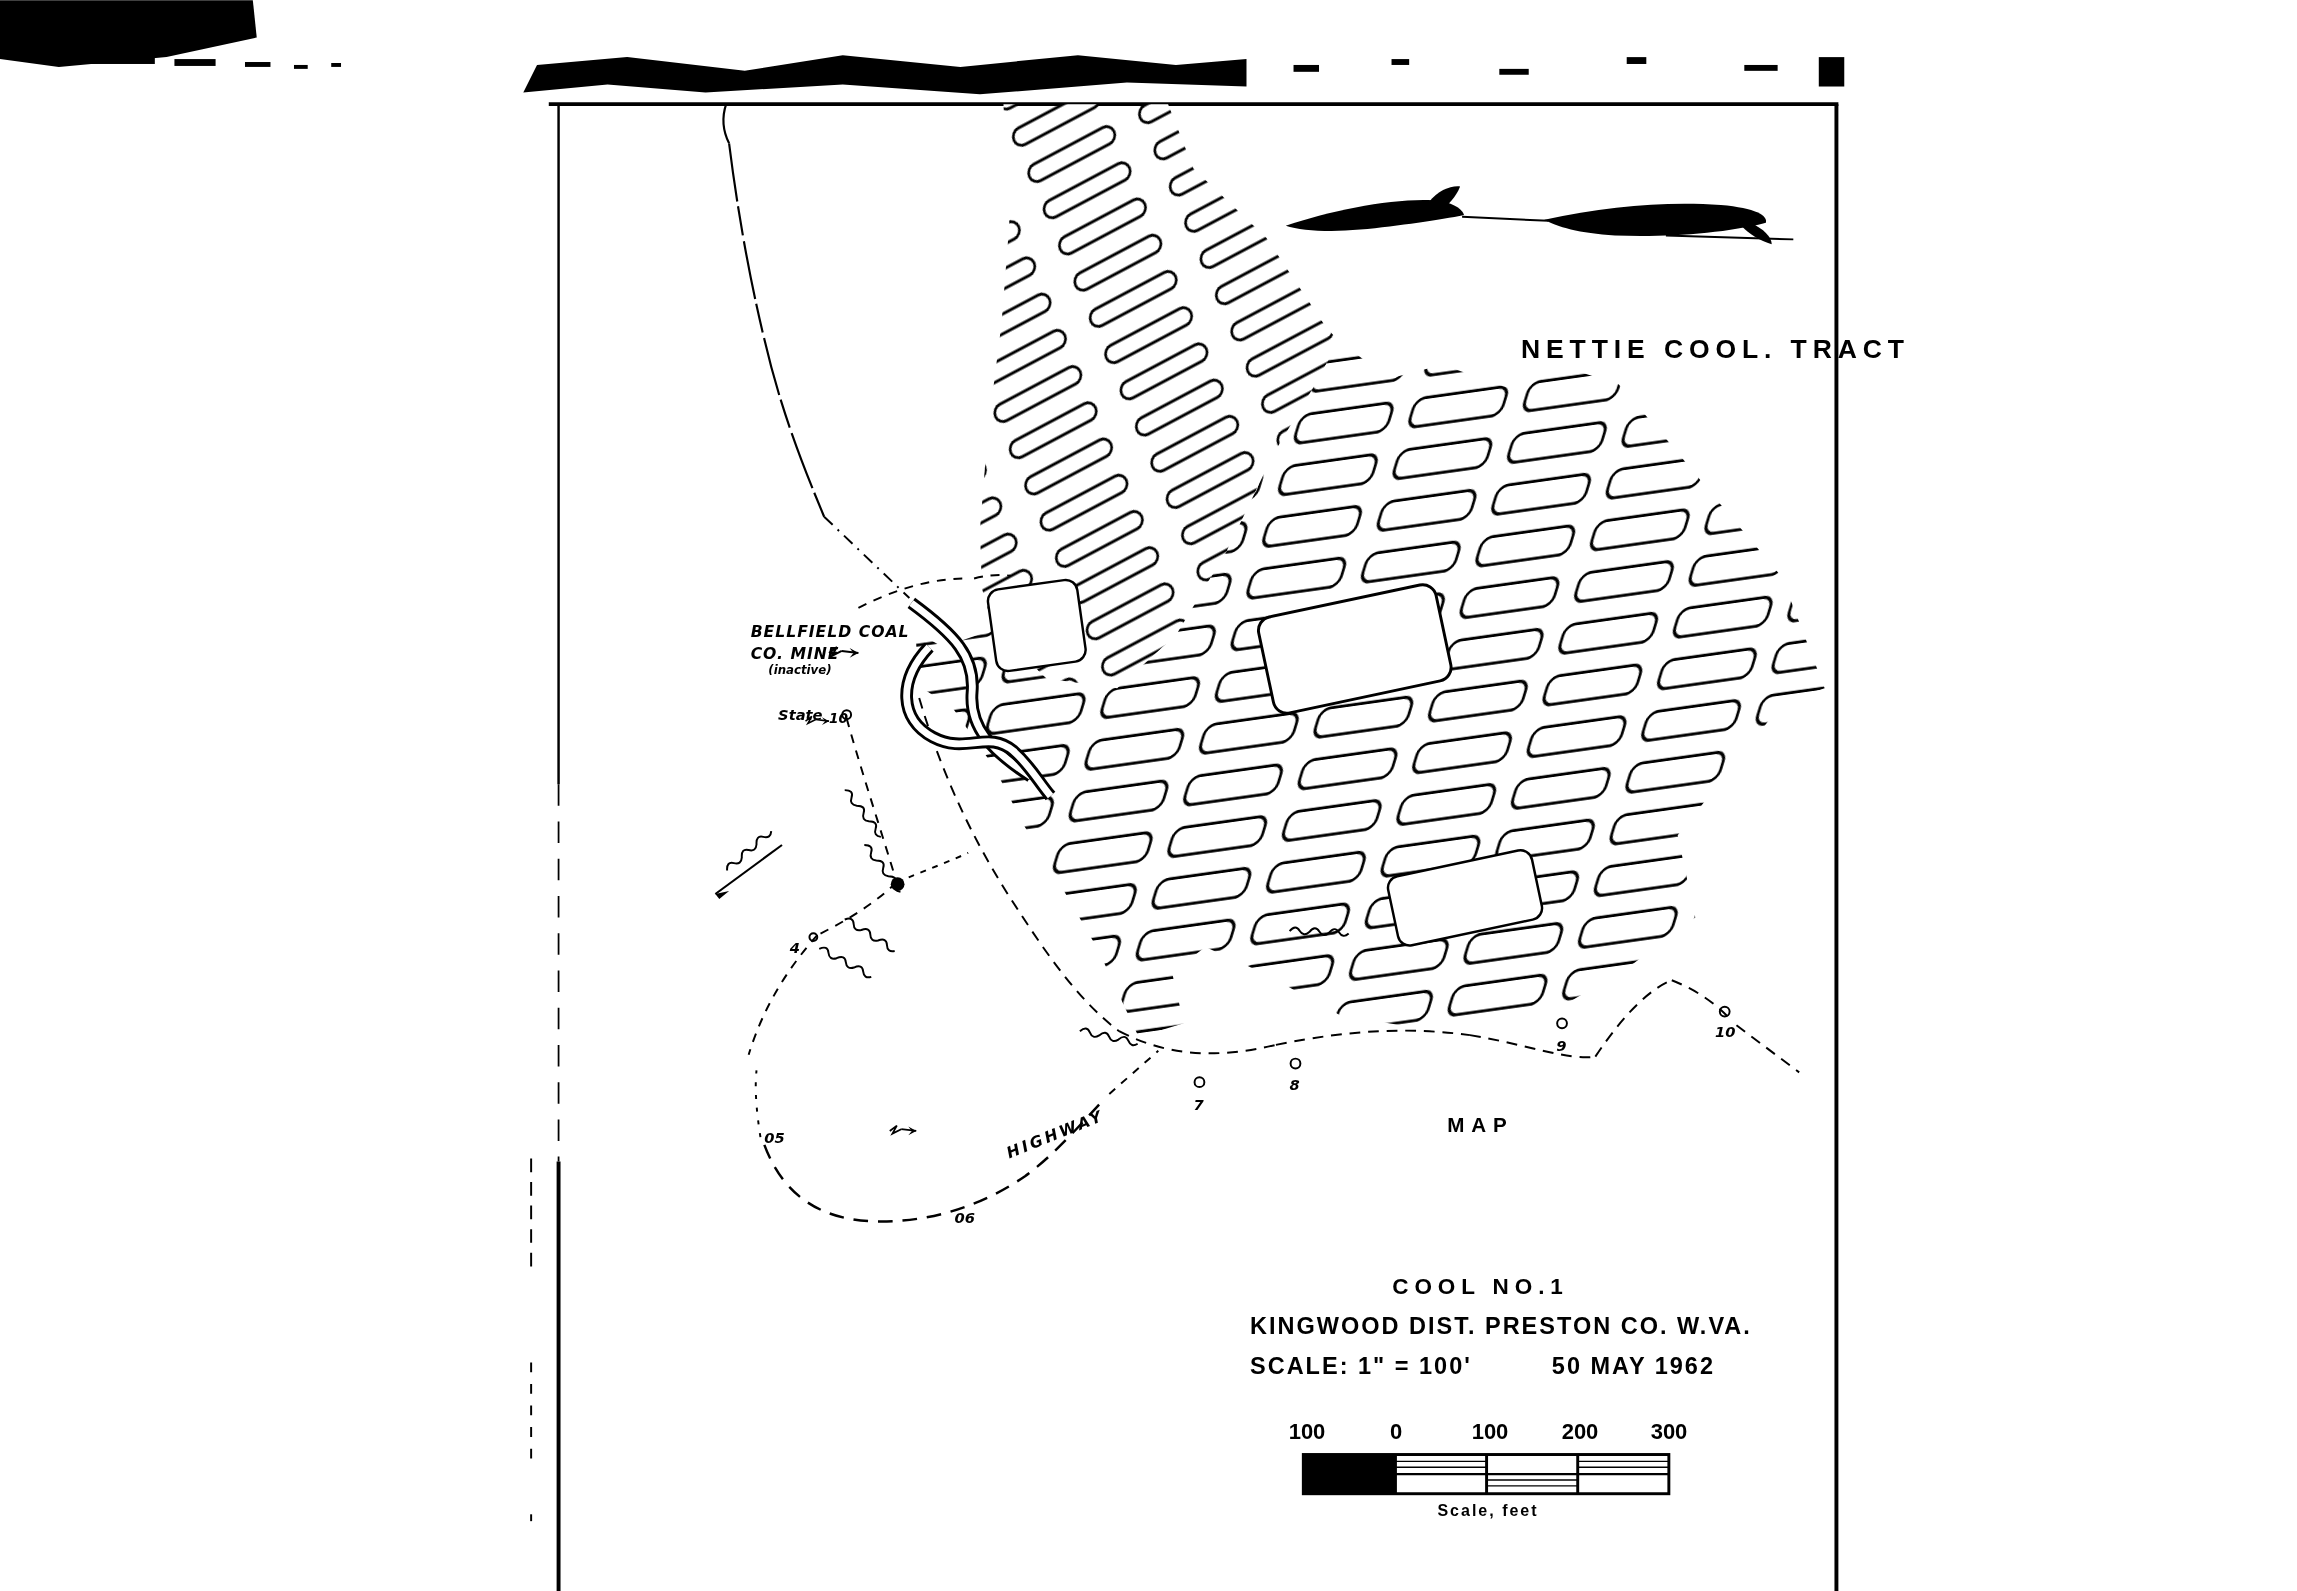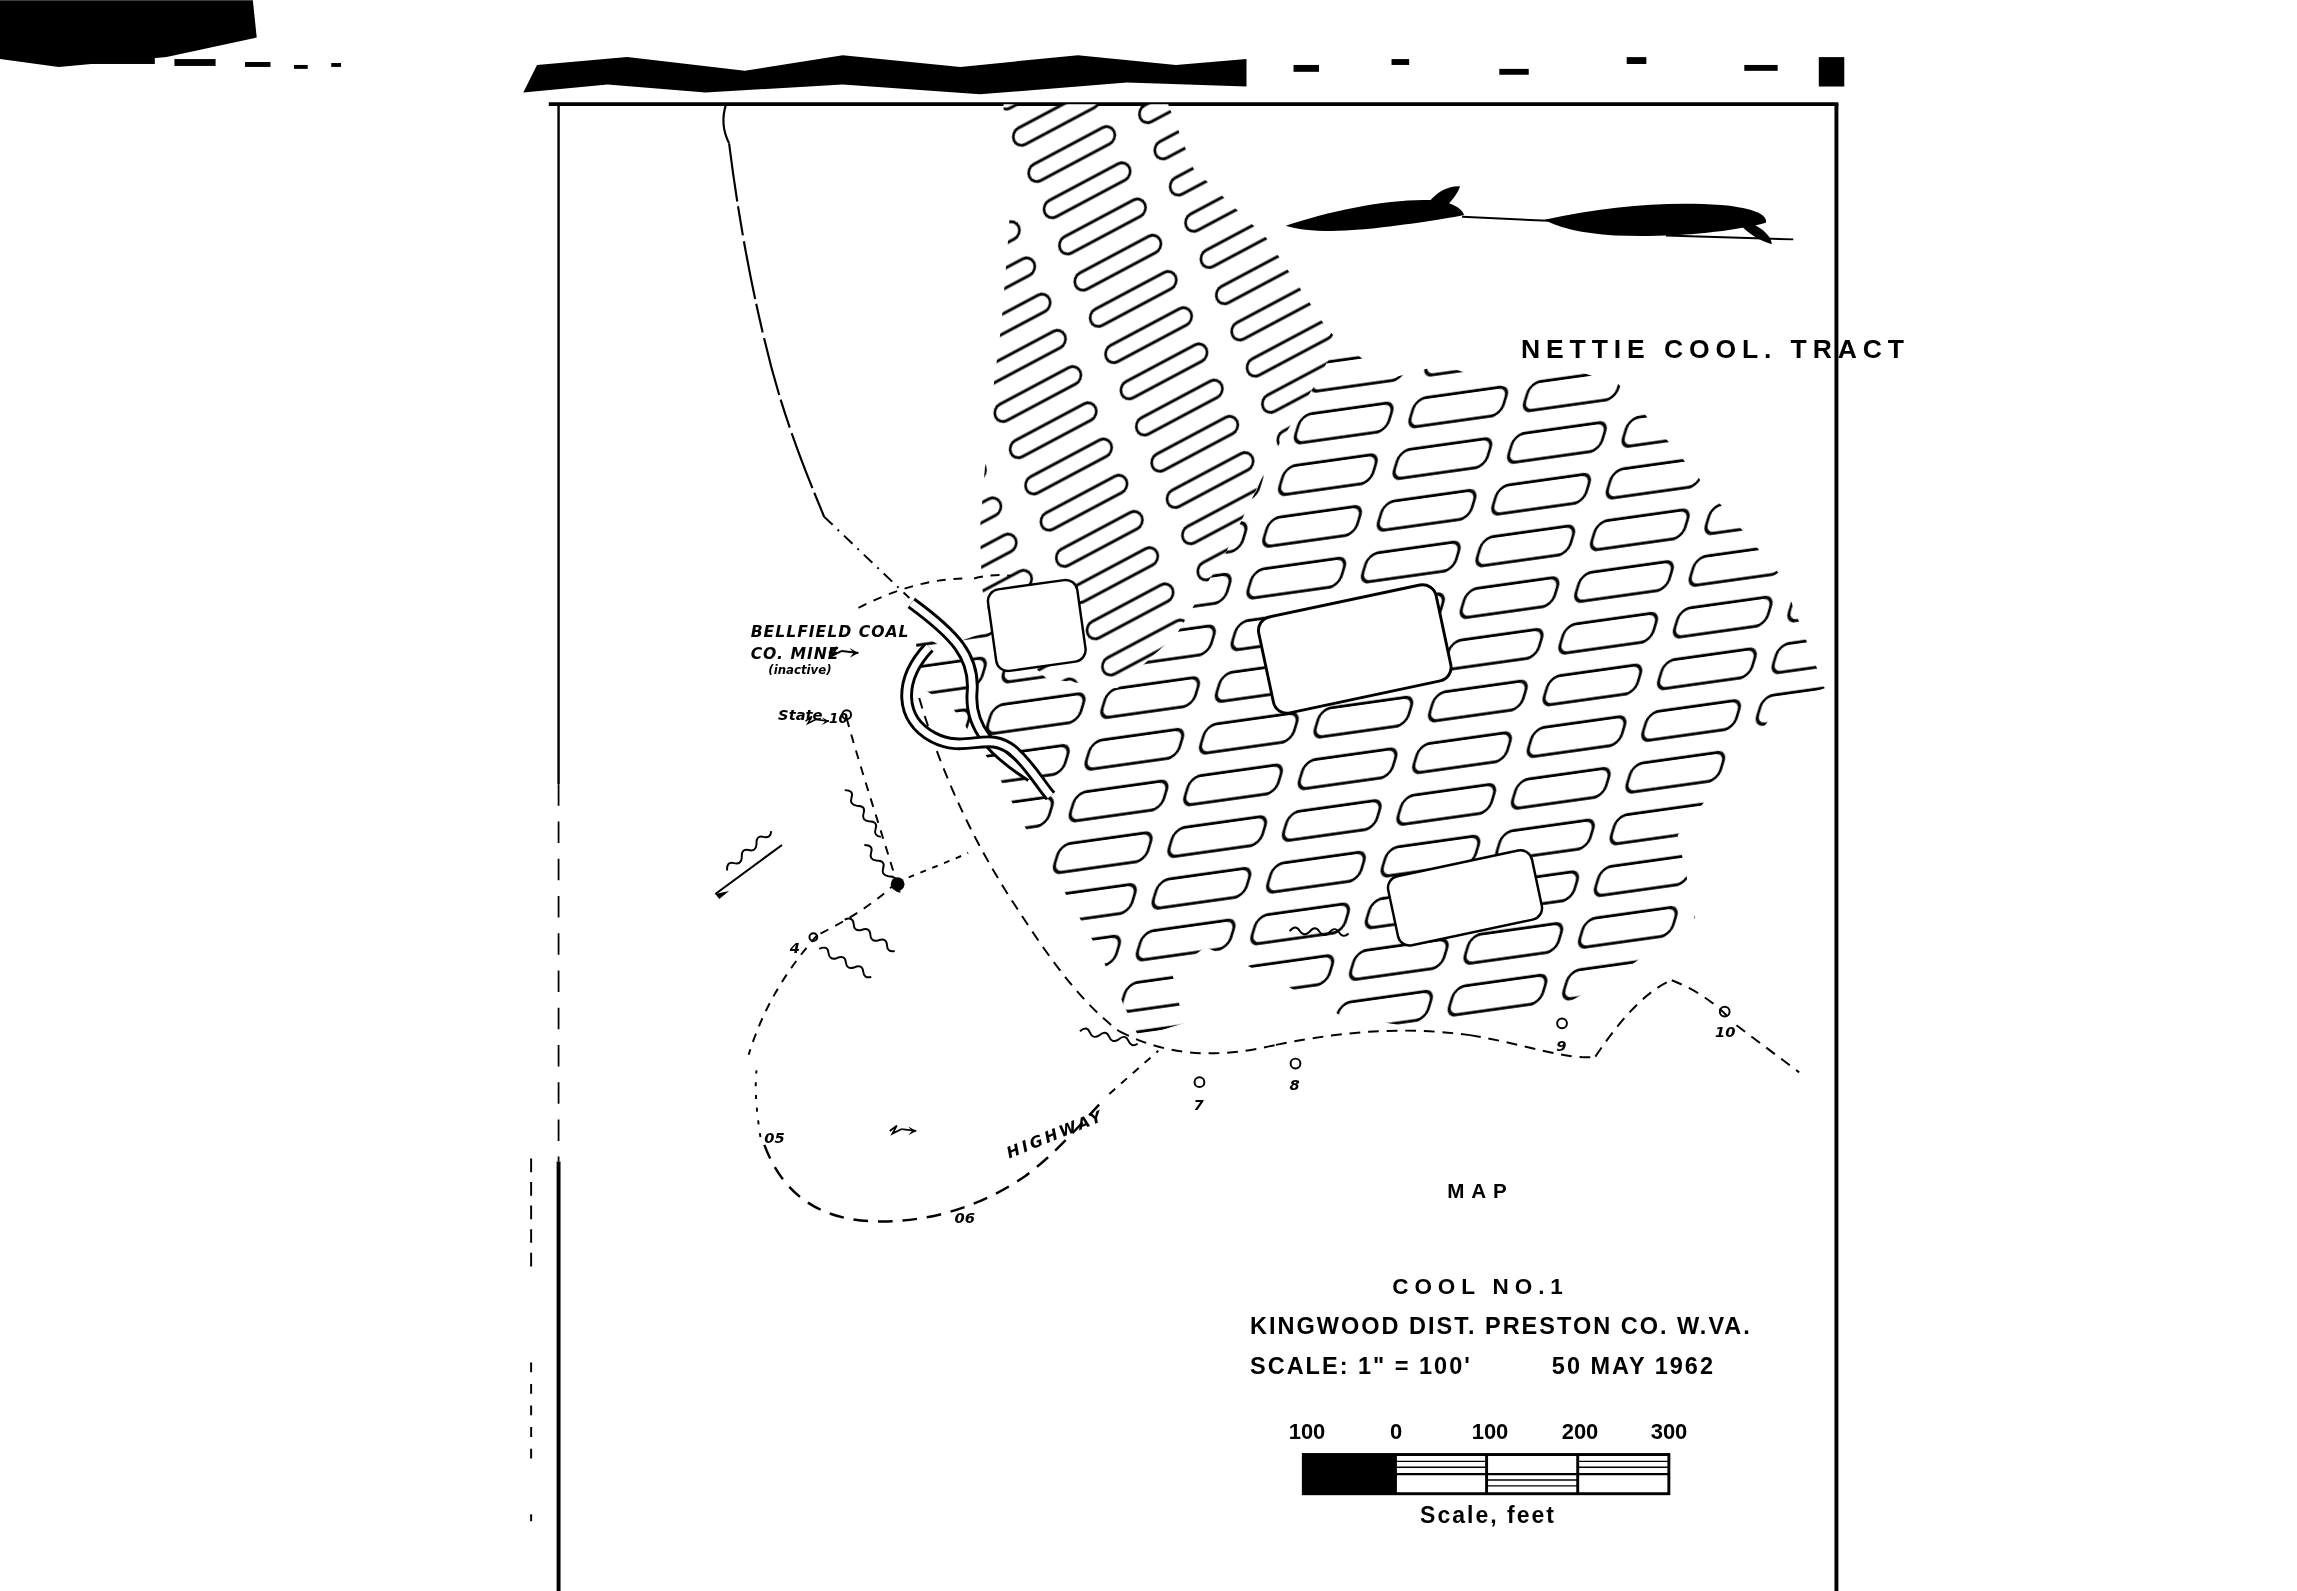--- a/index.html
+++ b/index.html
@@ -9,21 +9,21 @@
   .abs{position:absolute;white-space:nowrap;}
   .draft{font-family:"Liberation Sans",sans-serif;font-weight:700;margin-top:48px;}
   .tract{font-size:26.5px;letter-spacing:5.9px;font-weight:700;}
   .tb-kicker{font-size:20.6px;letter-spacing:6.9px;font-weight:700;}
   .tb-company{font-size:37px;letter-spacing:9.8px;font-weight:400;}
   .tb-mine{font-size:22.5px;letter-spacing:5.9px;font-weight:700;}
   .tb-loc{font-size:23.5px;letter-spacing:2px;font-weight:700;}
   .tb-scale{font-size:23.5px;letter-spacing:2px;font-weight:700;}
   .tb-center{left:1250px;width:461px;text-align:center;}
   .sb-num{font-size:22px;font-weight:700;transform:translateX(-50%);}
-  .sb-caption{font-size:23px;font-weight:700;letter-spacing:2px;transform:translateX(-50%);}
+  .sb-caption{font-size:16px;font-weight:700;letter-spacing:2px;transform:translateX(-50%);}
   .handsvg{font-family:"DejaVu Sans",sans-serif;font-style:italic;font-weight:700;}
 </style>
 </head>
 <body>
 
 <div id="stage">
 
   <svg id="linework" viewBox="0 0 2344 1624">
     <defs>
       <pattern id="pMain" width="118" height="50" patternUnits="userSpaceOnUse" patternTransform="rotate(-8) skewX(-25)">
@@ -181,21 +181,21 @@
       <line x1="1424" y1="1497" x2="1517" y2="1497" stroke-width="1.5"></line>
       <line x1="1517" y1="1510" x2="1610" y2="1510" stroke-width="1.5"></line>
       <line x1="1517" y1="1516" x2="1610" y2="1516" stroke-width="1.5"></line>
       <line x1="1610" y1="1491" x2="1703" y2="1491" stroke-width="1.5"></line>
       <line x1="1610" y1="1497" x2="1703" y2="1497" stroke-width="1.5"></line>
     </g>
   </svg>
 
   <div class="abs tract draft" style="left:1521px;top:286px;">NETTIE COOL. TRACT</div>
 
-  <div class="abs tb-center tb-kicker" style="top:1179px;">MAP</div>
+  <div class="abs tb-center tb-kicker" style="top:1113px;">MAP</div>
   <div class="abs tb-center tb-mine" style="top:1274px;">COOL NO.1</div>
   <div class="abs tb-center tb-loc" style="top:1313px;">KINGWOOD DIST. PRESTON CO. W.VA.</div>
   <div class="abs tb-center tb-scale" style="top:1353px;">
     <span>SCALE: 1" = 100'</span>
     <span style="display:inline-block;width:63px;"></span>
     <span>50 MAY 1962</span>
   </div>
 
   <div class="abs sb-num" style="left:1307px;top:1419px;">100</div>
   <div class="abs sb-num" style="left:1396px;top:1419px;">0</div>

